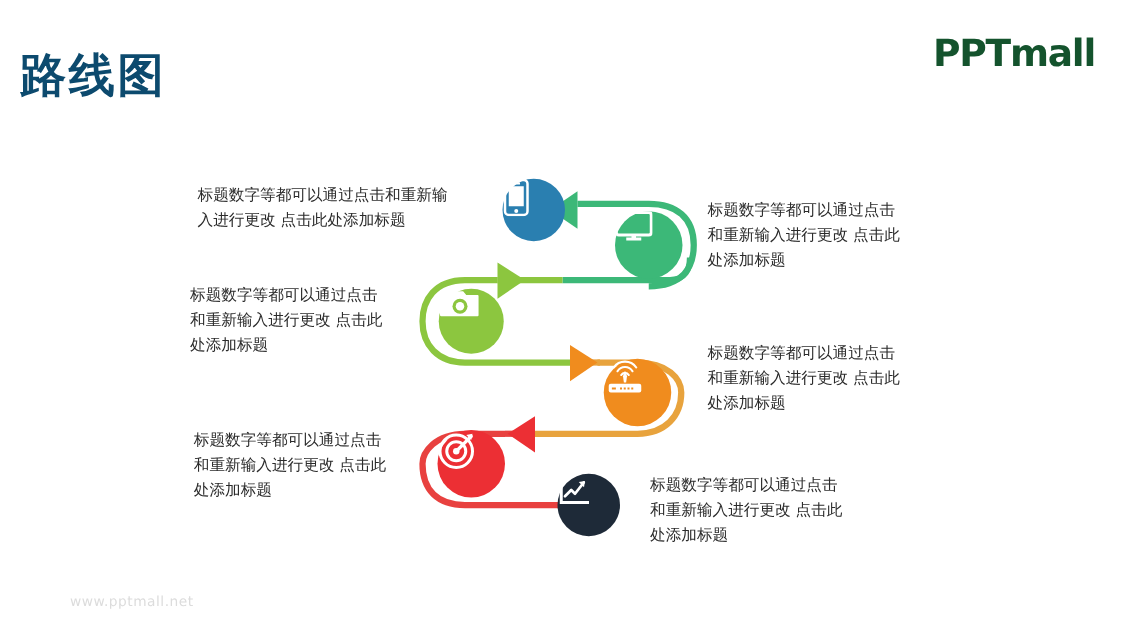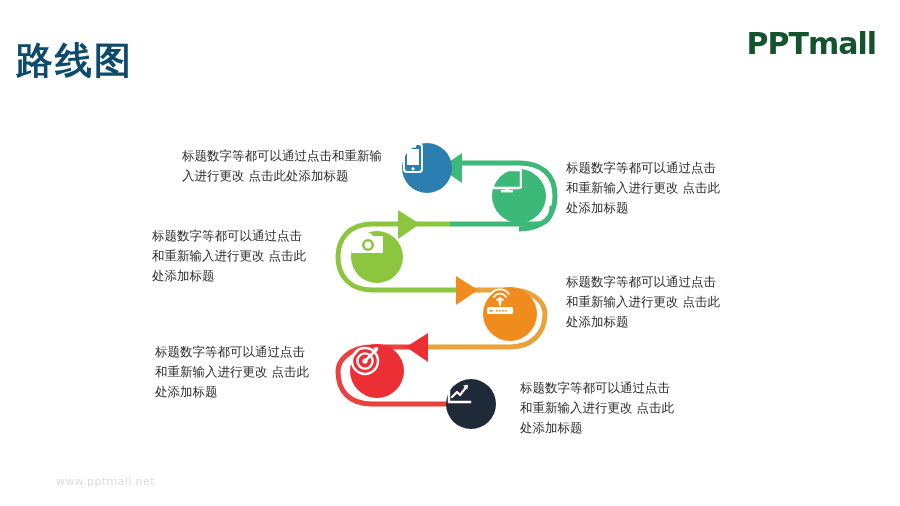--- a/index.html
+++ b/index.html
@@ -39,21 +39,21 @@
 
   
   .txt{
     position:absolute;
     font-size:12.5px;
     line-height:20px;
     color:#2b2b2b;
     white-space:pre-line;
     font-family:"DejaVu Sans","Liberation Sans",sans-serif;
   }
-  .txt.t1{left:158px;top:146px;width:210px;margin-left:24px;}
+  .txt.t1{left:158px;top:146px;width:210px;}
   .txt.t2{left:566px;top:158px;width:200px;}
   .txt.t3{left:152px;top:226px;width:200px;}
   .txt.t4{left:566px;top:272px;width:200px;}
   .txt.t5{left:155px;top:342px;width:200px;}
   .txt.t6{left:520px;top:378px;width:200px;}
 
   
   .node{
     position:absolute;border-radius:50%;
     display:flex;align-items:center;justify-content:center;

